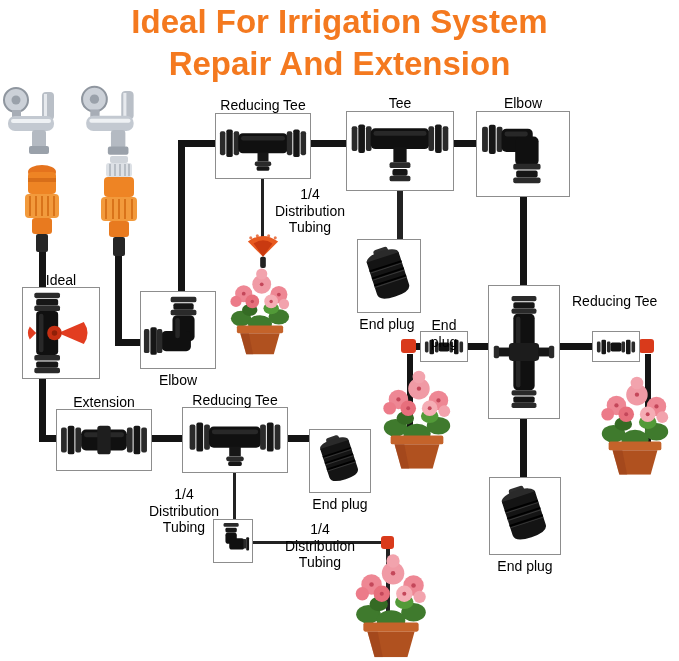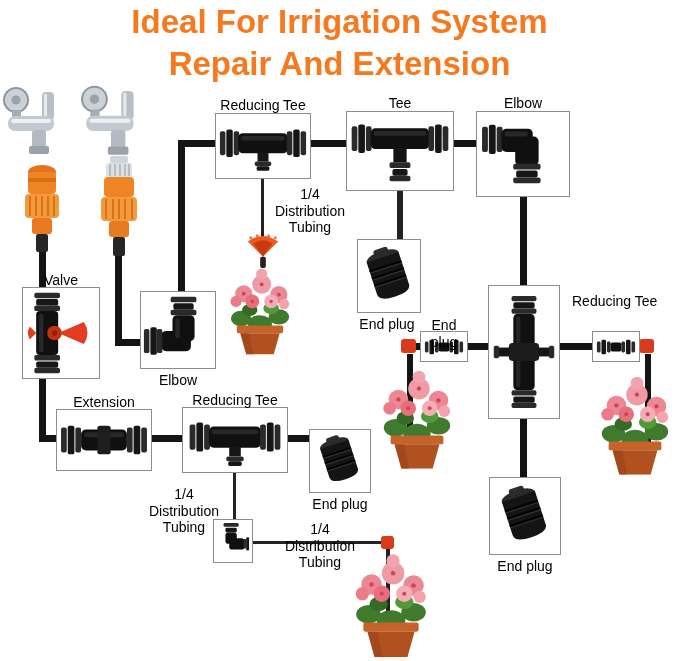--- a/index.html
+++ b/index.html
@@ -379,21 +379,21 @@
     </div>
   <div class="comp-box" style="left:213px;top:519px;width:40px;height:44px">
     <svg width="34" height="38" viewBox="0 0 36 40">
         <use href="#sym-elbow-small"></use>
       </svg>
     </div>
 
   <div class="lbl" style="left:213px;top:97px;width:100px">Reducing Tee</div>
   <div class="lbl" style="left:346px;top:95px;width:108px">Tee</div>
   <div class="lbl" style="left:476px;top:95px;width:94px">Elbow</div>
-  <div class="lbl" style="left:22px;top:272px;width:78px">Valve</div>
+  <div class="lbl" style="left:22px;top:272px;width:78px">Ideal</div>
   <div class="lbl" style="left:140px;top:372px;width:76px">Elbow</div>
   <div class="lbl" style="left:56px;top:394px;width:96px">Extension</div>
   <div class="lbl" style="left:182px;top:392px;width:106px">Reducing Tee</div>
   <div class="lbl" style="left:352px;top:316px;width:70px">End plug</div>
   <div class="lbl" style="left:419px;top:317px;width:50px">End plug</div>
   <div class="lbl left" style="left:572px;top:293px;width:86px">Reducing Tee</div>
   <div class="lbl" style="left:489px;top:558px;width:72px">End plug</div>
   <div class="lbl" style="left:309px;top:496px;width:62px">End plug</div>
   <div class="lbl" style="left:266px;top:186px;width:88px">1/4 Distribution Tubing</div>
   <div class="lbl" style="left:138px;top:486px;width:92px">1/4 Distribution Tubing</div>

